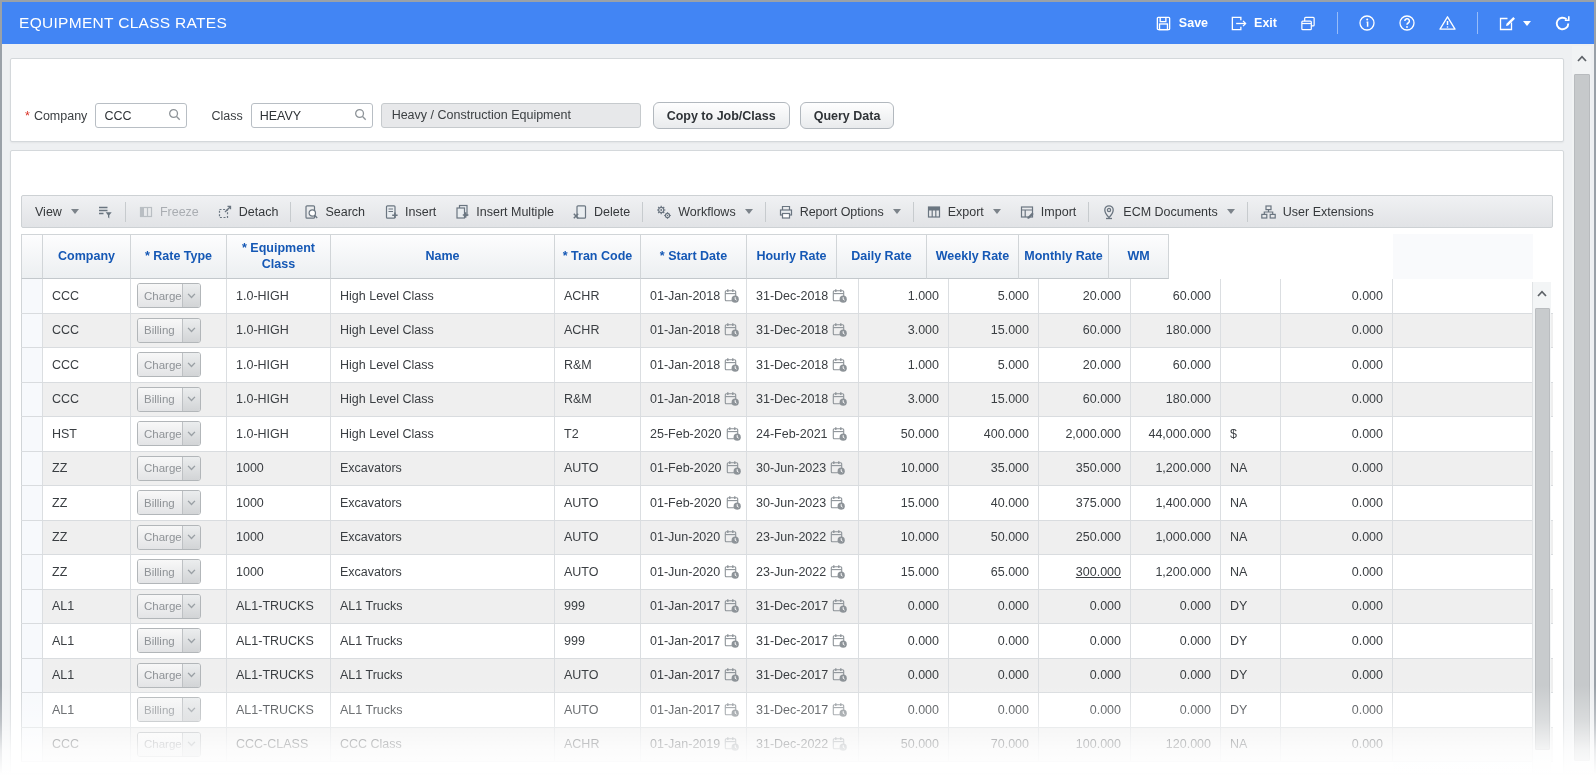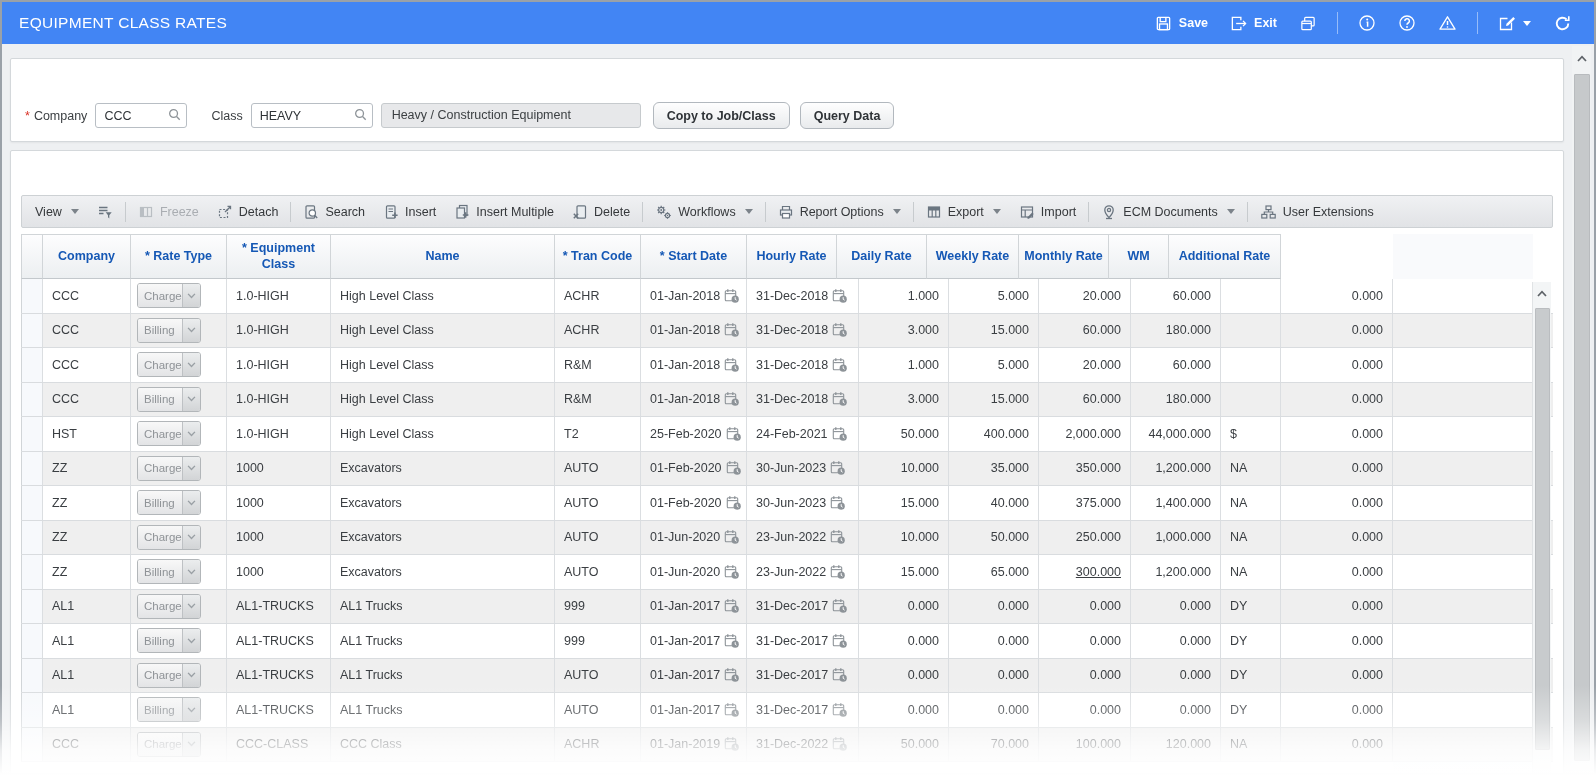--- a/index.html
+++ b/index.html
@@ -380,23 +380,20 @@
           </div>
           <div class="th" style="width: 92px;">
             <span>Weekly Rate</span>
           </div>
           <div class="th" style="width: 90px;">
             <span>Monthly Rate</span>
           </div>
           <div class="th" style="width: 60px;">
             <span>WM</span>
           </div>
-          <div class="th" style="width: 112px;">
-            <span>Additional Rate</span>
-          </div>
         </div>
       <div>
           <div class="grid-row">
             <div class="td sel" style="width: 22px;"></div>
             <div class="td" style="width: 88px;">
               <span>CCC</span>
             </div>
             <div class="td comboc" style="width: 96px;">
               <div class="combo">
                 <span class="combo-text">Charge</span>

